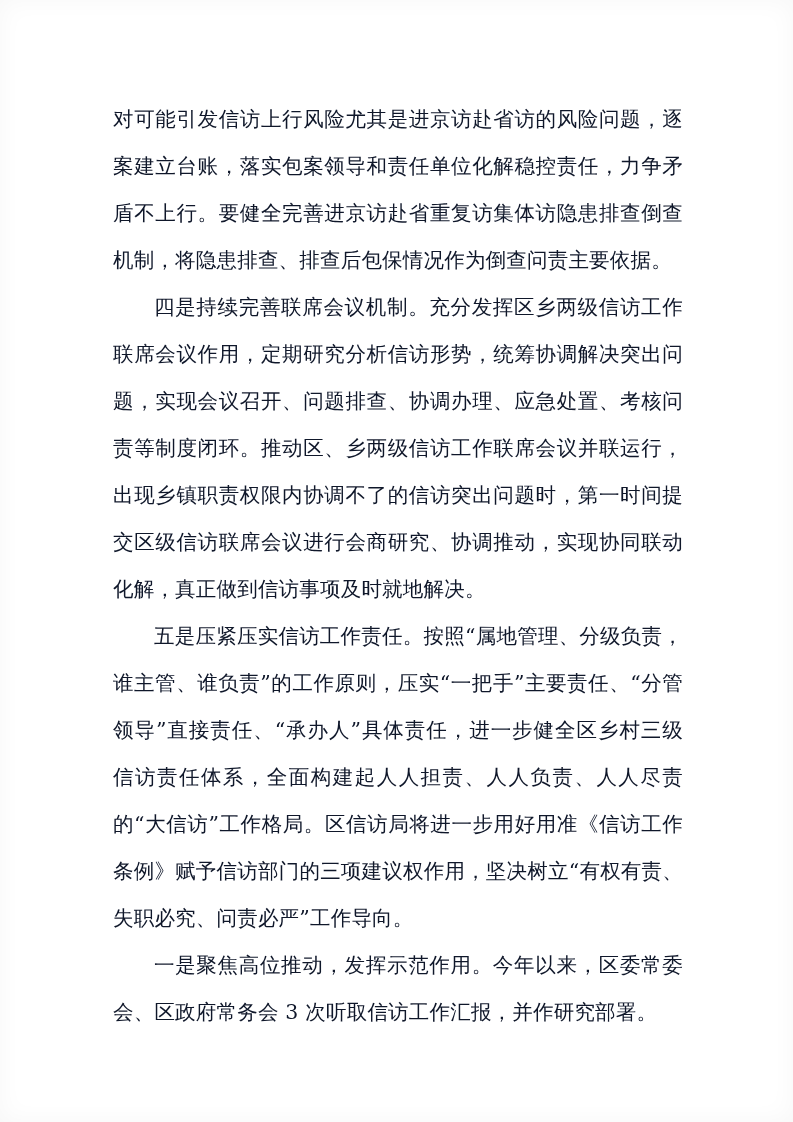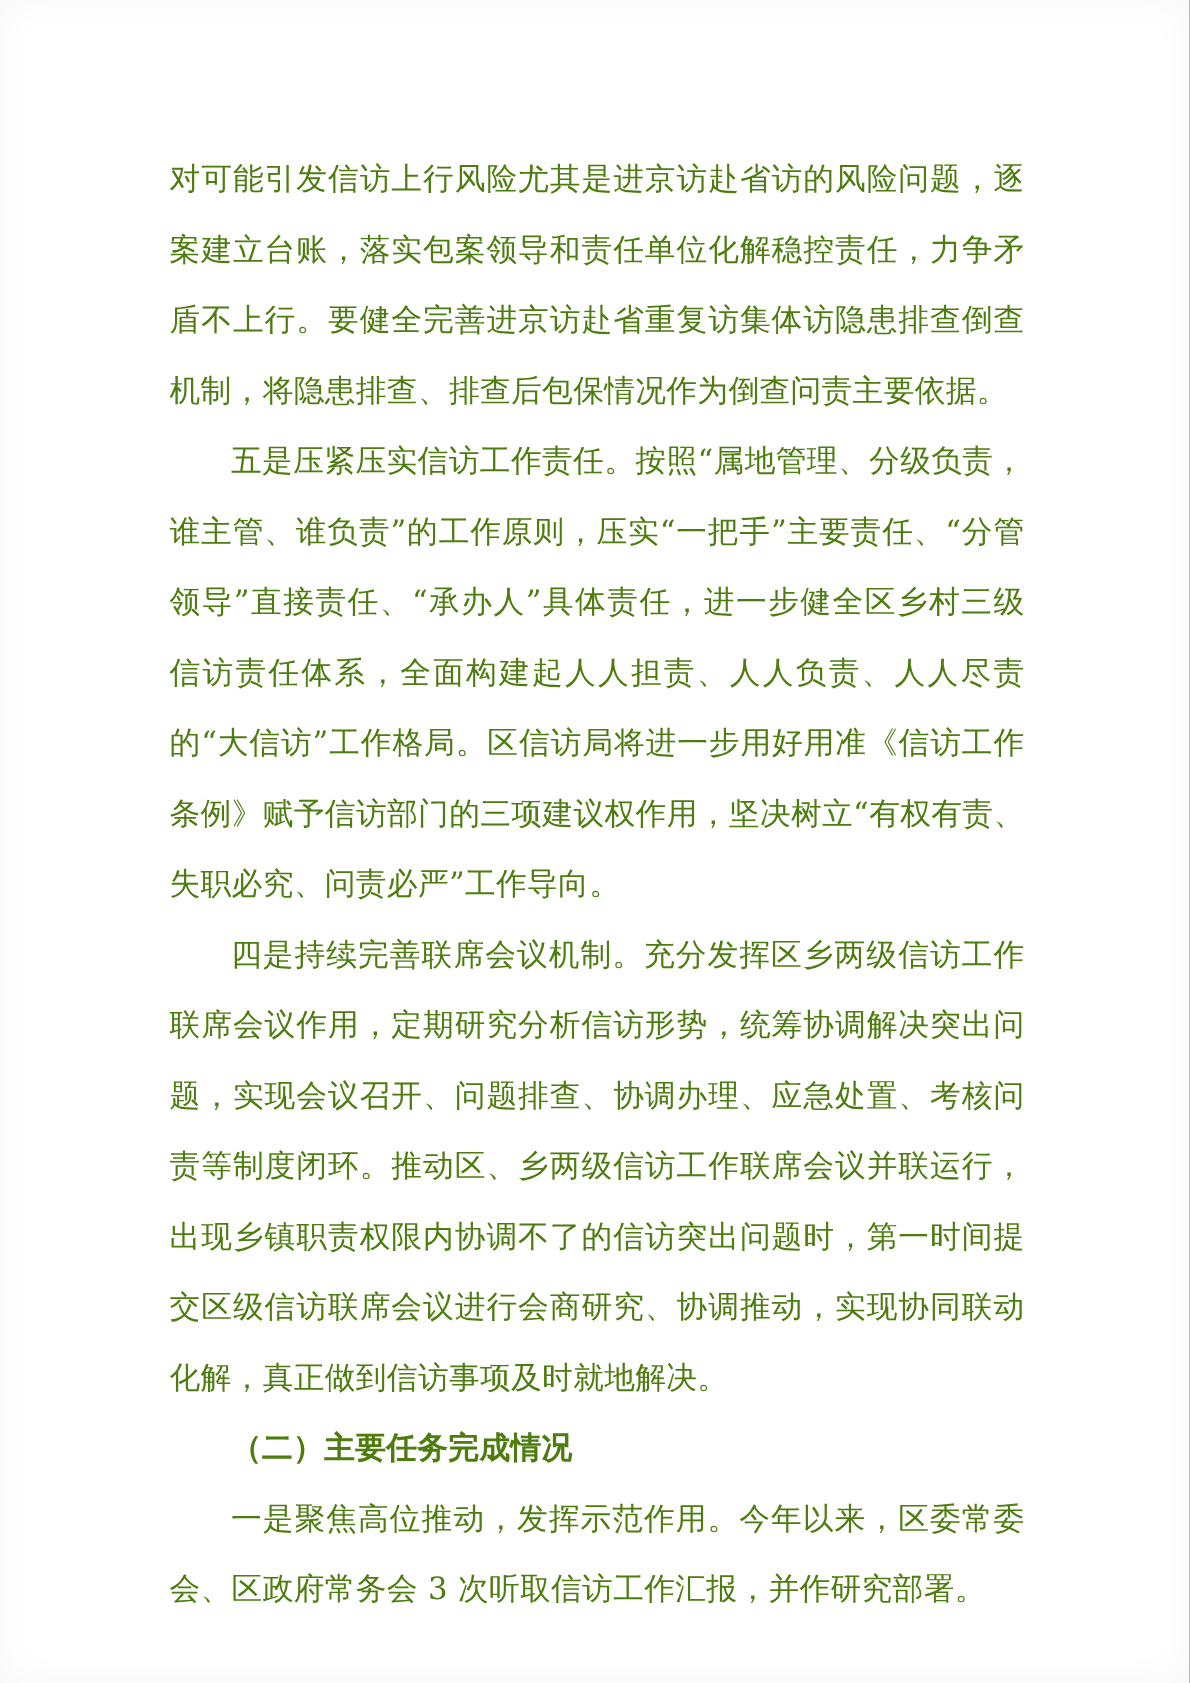--- a/index.html
+++ b/index.html
@@ -20,21 +20,21 @@
     position: absolute;
     left: 113px;
     top: 96px;
     width: 570px;
   }
   p {
     margin: 0;
     font-family: "DejaVu Serif", "Liberation Serif", serif;
     font-size: 20.5px;
     line-height: 47px;
-    color: #4d7c0f;
+    color: #0f172a;
     text-align: justify;
     text-justify: inter-ideograph;
     letter-spacing: 0.2px;
     font-weight: 500;
   }
   p.indent {
     text-indent: 41px;
   }
   p.heading {
     text-indent: 41px;
@@ -48,18 +48,17 @@
     pointer-events: none;
     box-shadow: inset 0 0 26px rgba(0,0,0,0.035);
   }
 </style>
 </head>
 <body>
 
 <div class="page">
   <div class="content">
     <p class="">对可能引发信访上行风险尤其是进京访赴省访的风险问题，逐案建立台账，落实包案领导和责任单位化解稳控责任，力争矛盾不上行。要健全完善进京访赴省重复访集体访隐患排查倒查机制，将隐患排查、排查后包保情况作为倒查问责主要依据。</p>
+    <p class="indent">四是持续完善联席会议机制。充分发挥区乡两级信访工作联席会议作用，定期研究分析信访形势，统筹协调解决突出问题，实现会议召开、问题排查、协调办理、应急处置、考核问责等制度闭环。推动区、乡两级信访工作联席会议并联运行，出现乡镇职责权限内协调不了的信访突出问题时，第一时间提交区级信访联席会议进行会商研究、协调推动，实现协同联动化解，真正做到信访事项及时就地解决。</p>
     <p class="indent">五是压紧压实信访工作责任。按照“属地管理、分级负责，谁主管、谁负责”的工作原则，压实“一把手”主要责任、“分管领导”直接责任、“承办人”具体责任，进一步健全区乡村三级信访责任体系，全面构建起人人担责、人人负责、人人尽责的“大信访”工作格局。区信访局将进一步用好用准《信访工作条例》赋予信访部门的三项建议权作用，坚决树立“有权有责、失职必究、问责必严”工作导向。</p>
-    <p class="indent">四是持续完善联席会议机制。充分发挥区乡两级信访工作联席会议作用，定期研究分析信访形势，统筹协调解决突出问题，实现会议召开、问题排查、协调办理、应急处置、考核问责等制度闭环。推动区、乡两级信访工作联席会议并联运行，出现乡镇职责权限内协调不了的信访突出问题时，第一时间提交区级信访联席会议进行会商研究、协调推动，实现协同联动化解，真正做到信访事项及时就地解决。</p>
-    <p class="heading">（二）主要任务完成情况</p>
     <p class="indent">一是聚焦高位推动，发挥示范作用。今年以来，区委常委会、区政府常务会 3 次听取信访工作汇报，并作研究部署。</p>
   </div>
 </div>
 
 </body></html>

